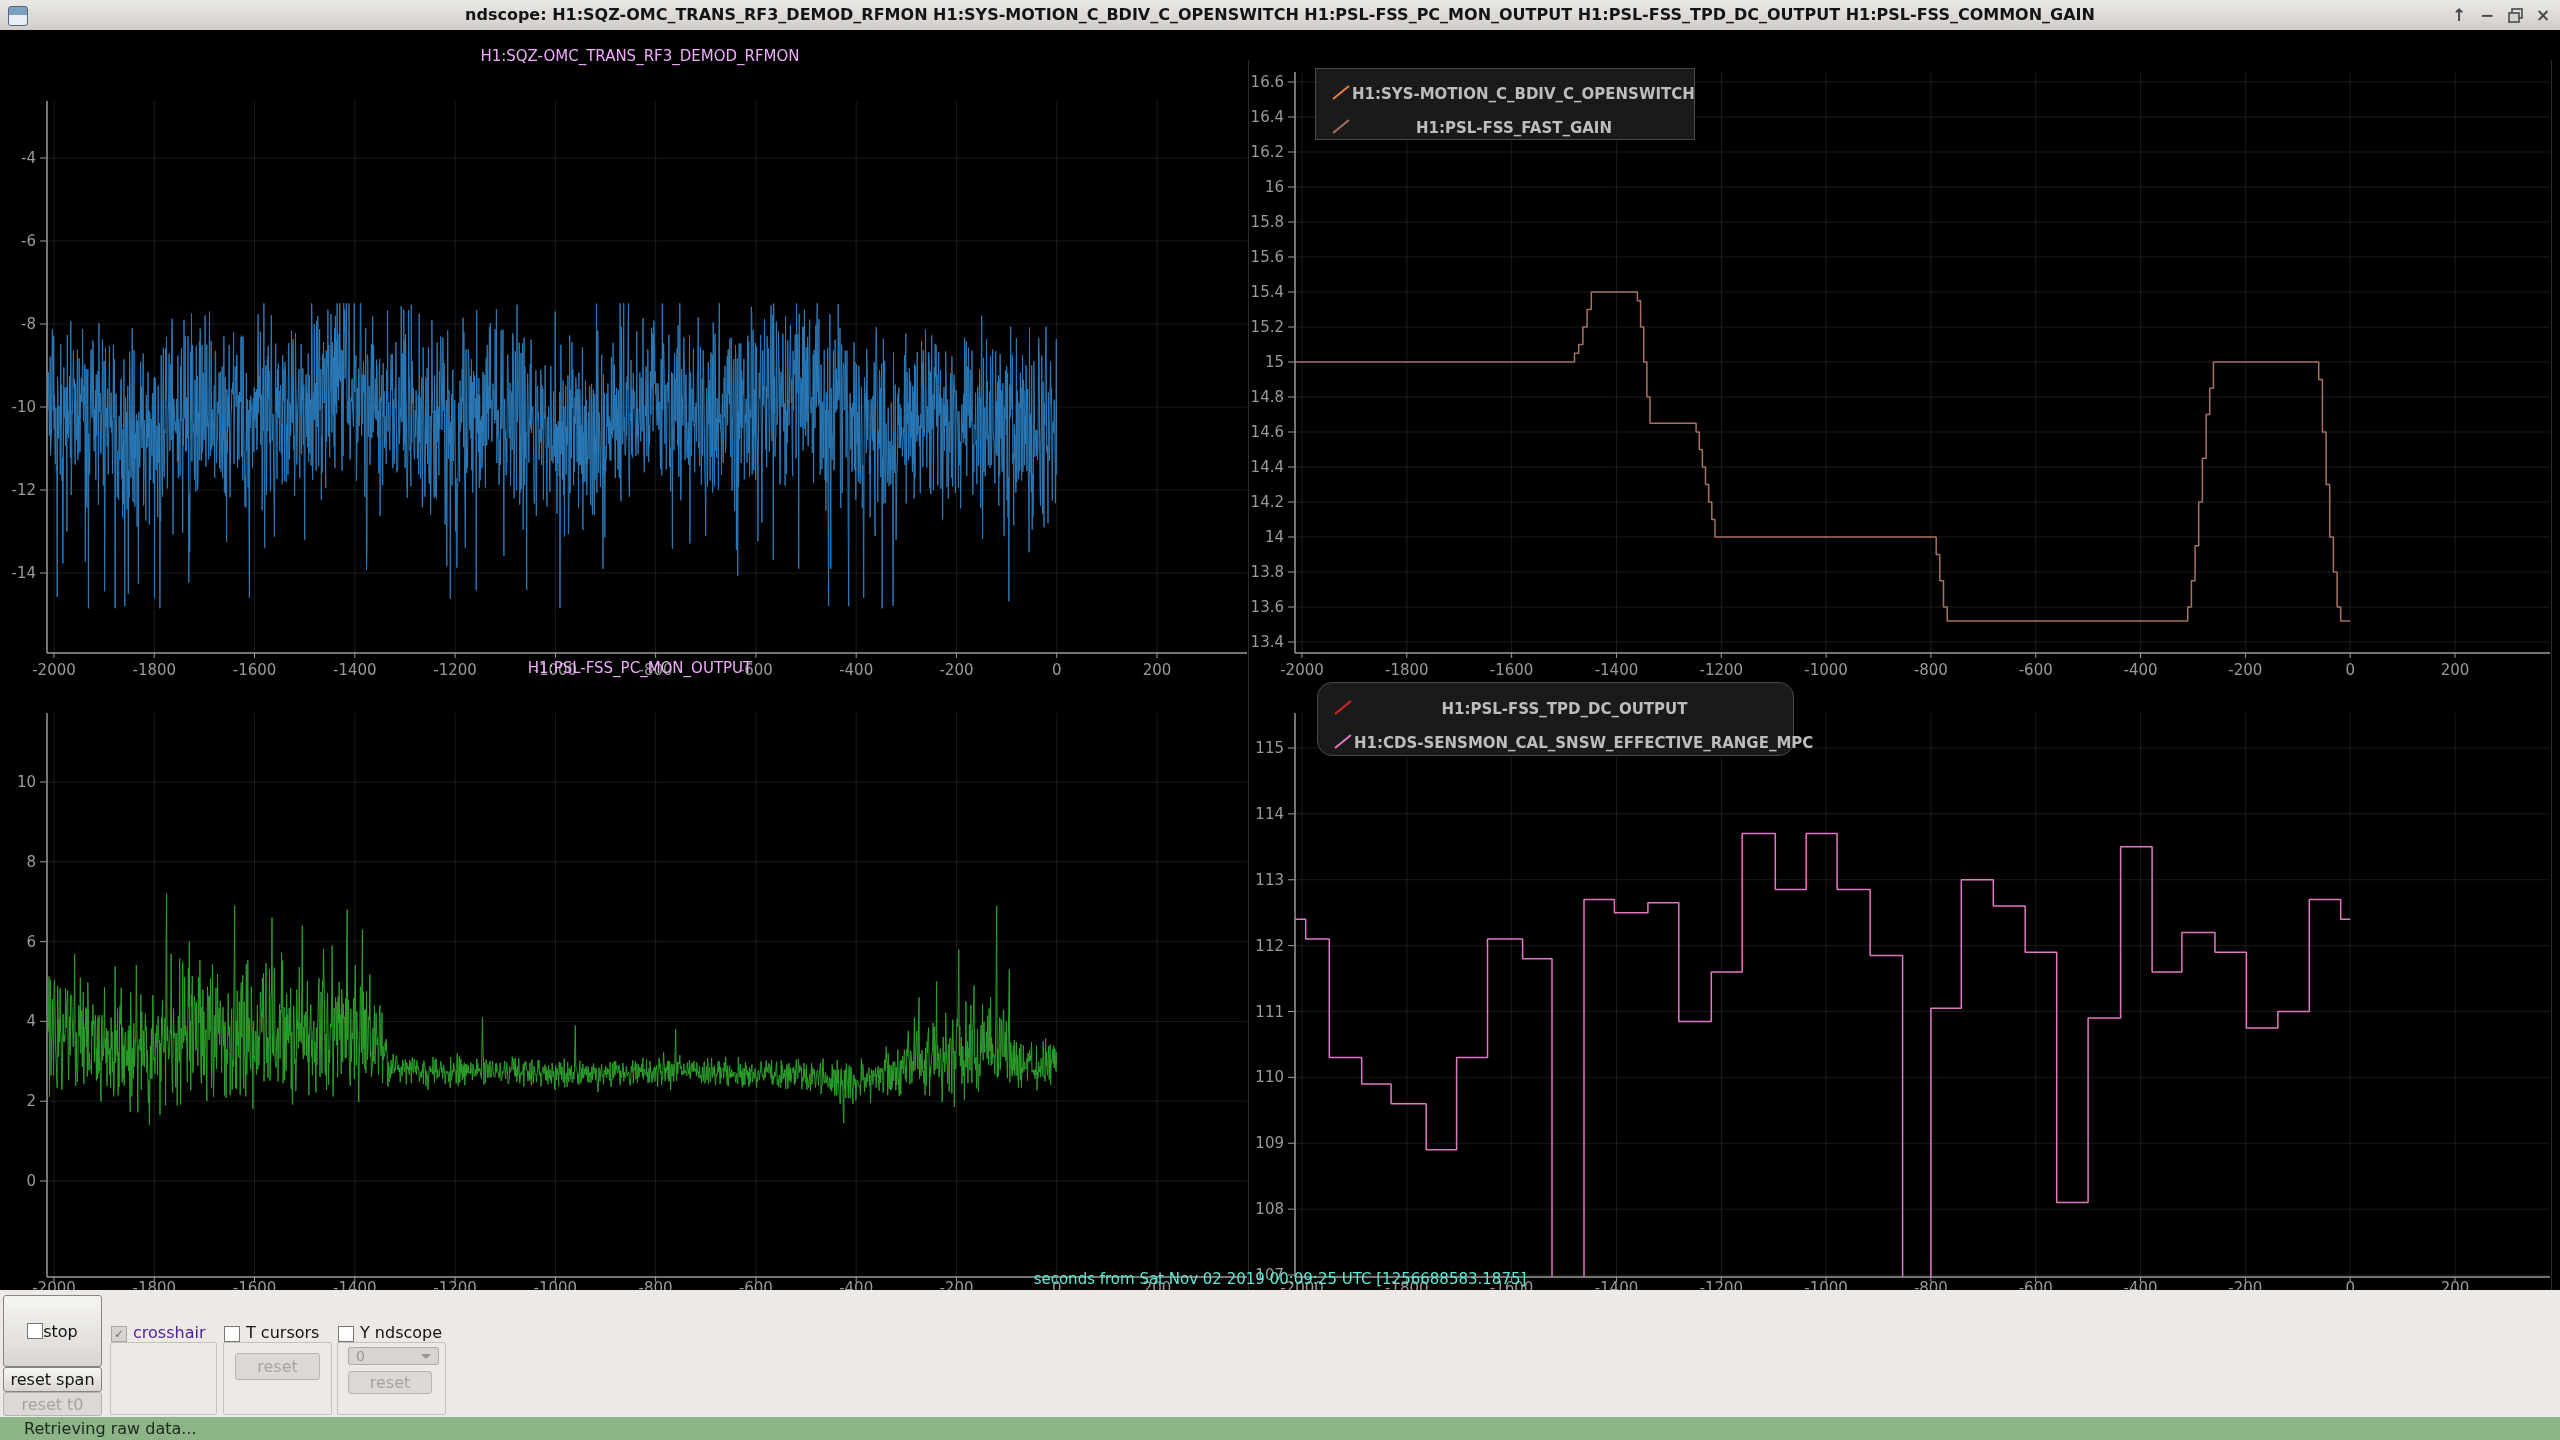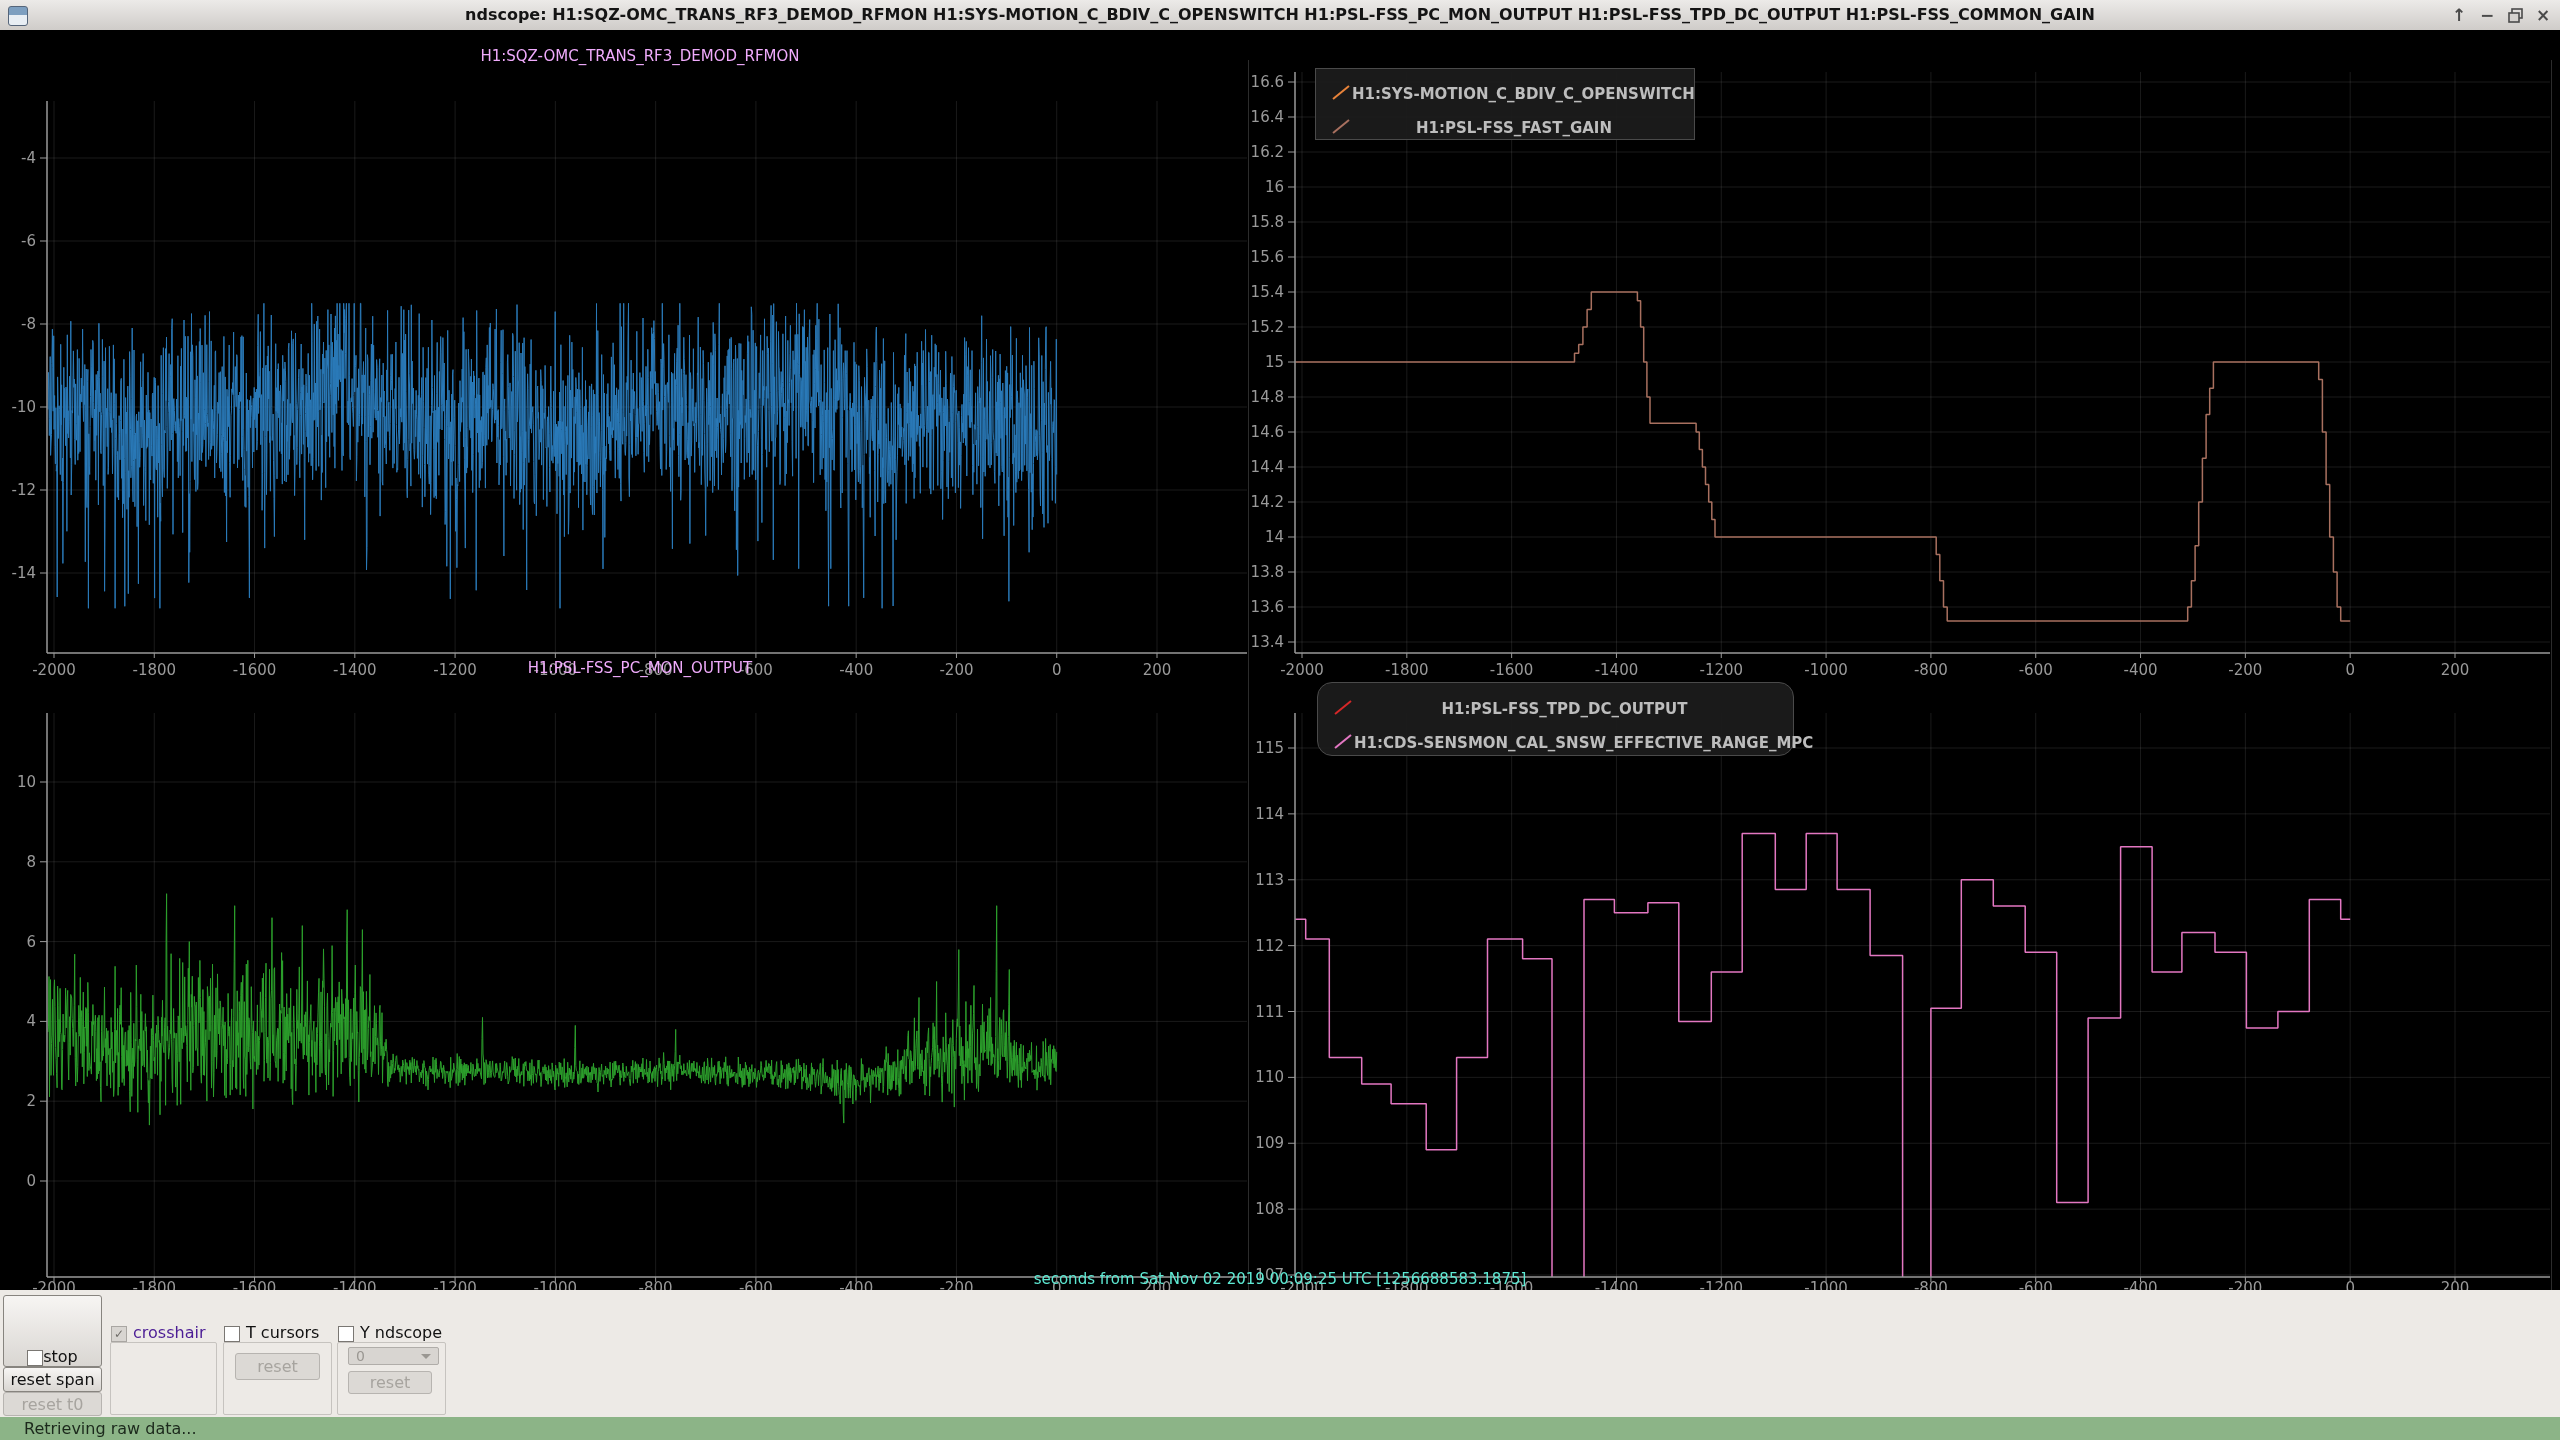--- a/index.html
+++ b/index.html
@@ -393,21 +393,21 @@
           <line id="sw-br-1" x1="3" y1="16" x2="19" y2="3" stroke-width="2" stroke="#e377c2"></line>
           </svg>
         <div class="legend-label">H1:CDS-SENSMON_CAL_SNSW_EFFECTIVE_RANGE_MPC</div>
       </div>
     </div>
 
     <div class="xaxis-caption">seconds from Sat Nov 02 2019 00:09:25 UTC [1256688583.1875]</div>
   </div>
 
   <div class="panel">
-    <div class="btn" style="left: 3px; top: 5px; width: 97px; height: 70px; position: absolute; align-items: flex-end;">
+    <div class="btn" style="left: 3px; top: 5px; width: 97px; height: 70px; position: absolute;">
       <span class="cbox" style="position:static;"></span>
       <span>stop</span>
     </div>
     <div class="btn" style="left: 3px; top: 77px; width: 97px; height: 23px; position: absolute;">reset span</div>
     <div class="btn disabled" style="left: 3px; top: 102px; width: 97px; height: 22px; position: absolute;">reset t0</div>
 
     <span class="cbox disabled" style="left: 111px; top: 36px; position: absolute;">
       <span>✓</span>
     </span>
     <span class="clabel disabled" style="left: 133px; top: 35px; position: absolute;">crosshair</span>

